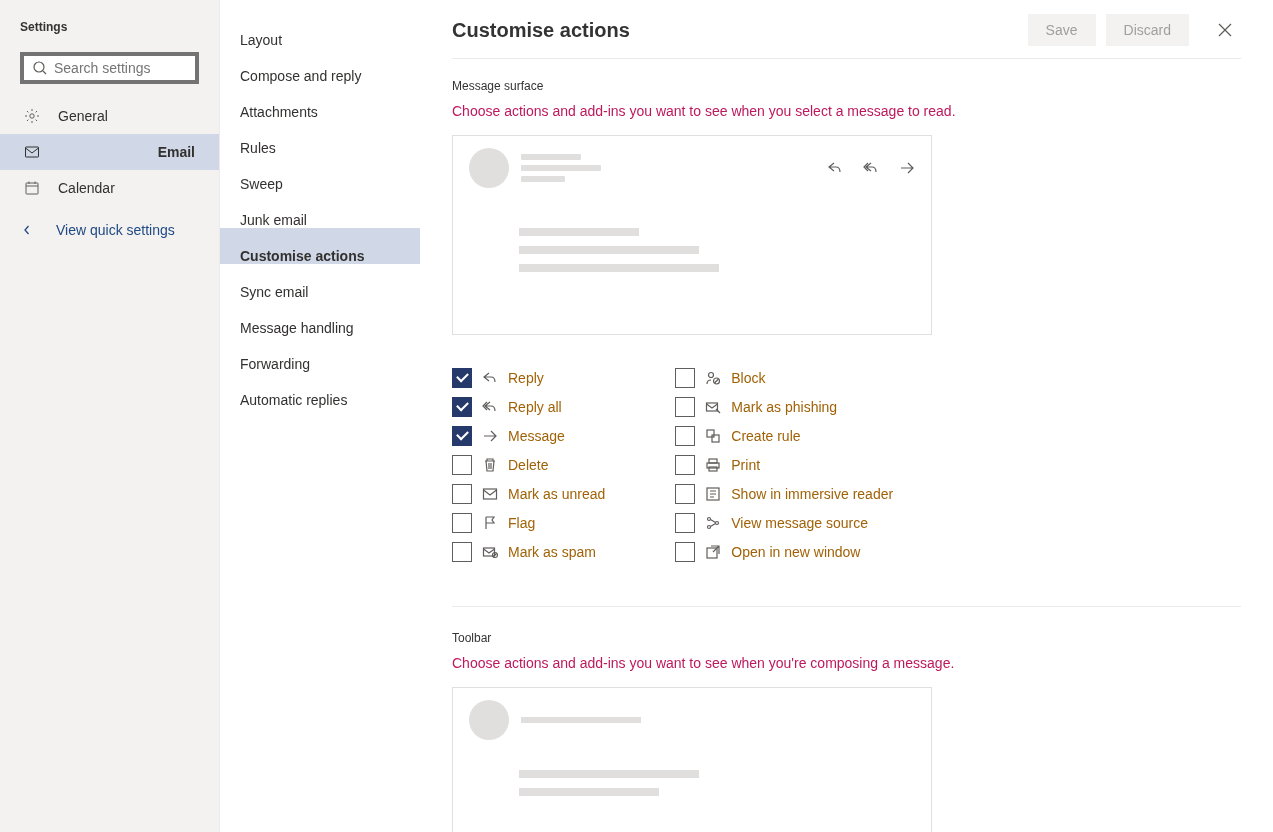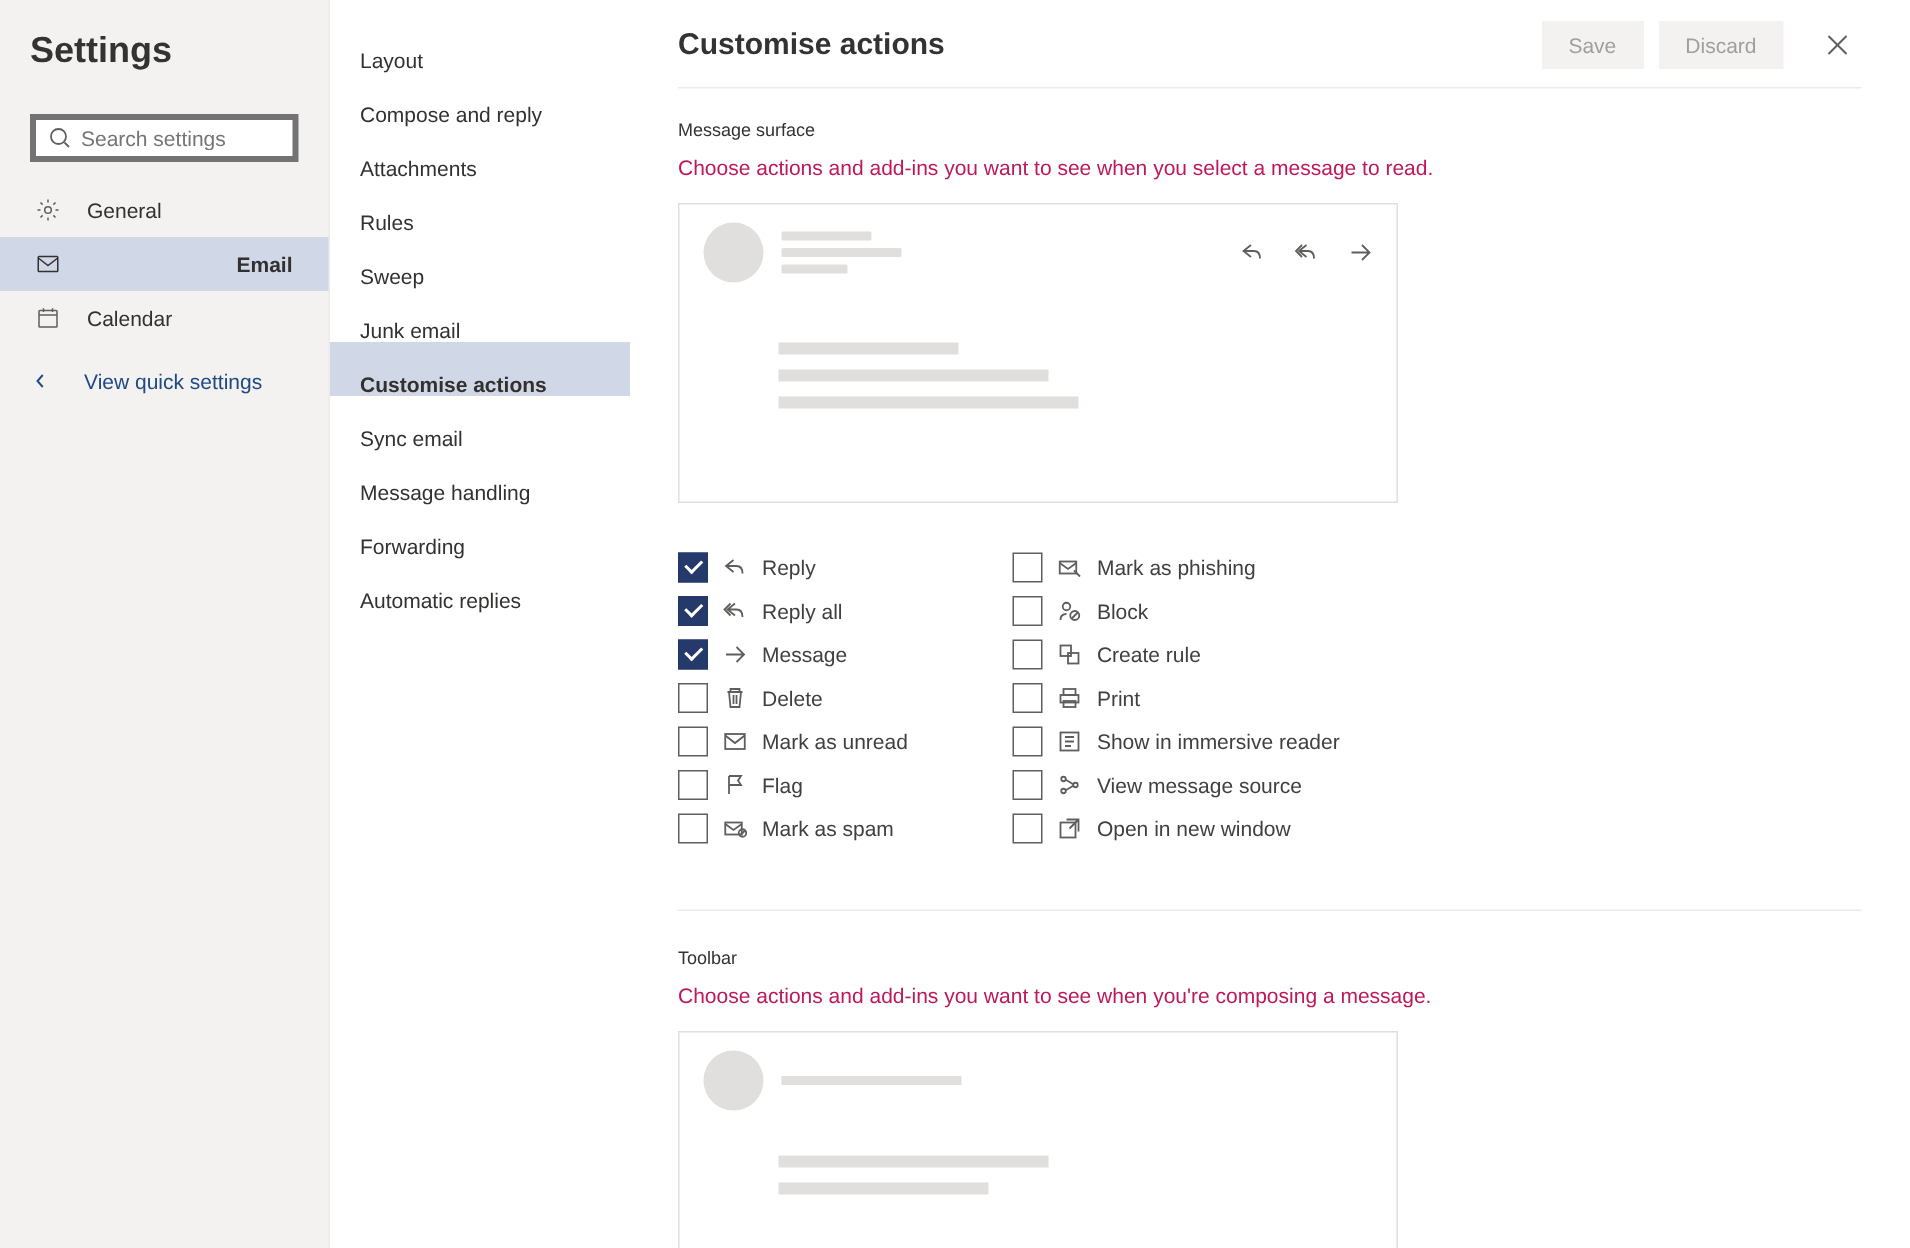--- a/index.html
+++ b/index.html
@@ -15,23 +15,23 @@
     }
     
     .left-panel {
       width: 220px;
       background: #f3f2f1;
       border-right: 1px solid #edebe9;
       padding-top: 14px;
       flex-shrink: 0;
     }
     .left-panel h1 {
-      font-size: 24px;
+      font-size: 12px;
       font-weight: 700;
-      padding: 6px 20px 28px;
+      padding: 6px 20px 18px;
     }
     .search-wrap {
       padding: 0 20px 14px;
     }
     .search-box {
       display: flex;
       align-items: center;
       border: 4px solid #737373;
       background: #fff;
       height: 32px;
@@ -225,21 +225,21 @@
     }
     .cb.checked::after {
       content: "";
       width: 5px;
       height: 9px;
       border: solid #fff;
       border-width: 0 2px 2px 0;
       transform: rotate(45deg) translate(-1px, -1px);
     }
     .action-row svg { flex-shrink: 0; color: #605e5c; }
-    .action-row span.lbl { color: #404040; }
+    .action-row span.lbl { color: #a16207; }
 
     .hr-full { height:1px; background:#edebe9; margin: 0 0 24px; }
 
     .preview-box2 {
       border: 1px solid #e1dfdd;
       width: 480px;
       padding: 12px 16px 30px;
     }
     .t2-line { height:6px; background:#e1dfdd; margin:5px 0; width:120px; }
     .t2-body { padding: 20px 50px 0; }
@@ -429,35 +429,35 @@
               <circle cx="13" cy="11" r="2.5"></circle>
               <line x1="11.5" y1="12.5" x2="14.5" y2="9.5"></line>
             </svg>
             <span class="lbl">Mark as spam</span>
           </div>
         </div>
       <div class="action-col" id="col-right">
           <div class="action-row">
             <div class="cb"></div>
             <svg width="16" height="16" viewBox="0 0 16 16" fill="none" stroke="#605e5c" stroke-width="1.2">
-              <rect x="1.5" y="4" width="11" height="8"></rect>
-              <path d="M1.5 5l5.5 4 5.5-4"></path>
-              <path d="M11 10l4 4"></path>
-            </svg>
-            <span class="lbl">Mark as phishing</span>
-          </div>
-          <div class="action-row">
-            <div class="cb"></div>
-            <svg width="16" height="16" viewBox="0 0 16 16" fill="none" stroke="#605e5c" stroke-width="1.2">
               <circle cx="6" cy="5" r="2.5"></circle>
               <path d="M2 14c0-3 2-4 4-4"></path>
               <circle cx="11.5" cy="11" r="3"></circle>
               <line x1="9.5" y1="13" x2="13.5" y2="9"></line>
             </svg>
             <span class="lbl">Block</span>
+          </div>
+          <div class="action-row">
+            <div class="cb"></div>
+            <svg width="16" height="16" viewBox="0 0 16 16" fill="none" stroke="#605e5c" stroke-width="1.2">
+              <rect x="1.5" y="4" width="11" height="8"></rect>
+              <path d="M1.5 5l5.5 4 5.5-4"></path>
+              <path d="M11 10l4 4"></path>
+            </svg>
+            <span class="lbl">Mark as phishing</span>
           </div>
           <div class="action-row">
             <div class="cb"></div>
             <svg width="16" height="16" viewBox="0 0 16 16" fill="none" stroke="#605e5c" stroke-width="1.2">
               <rect x="2" y="2" width="7" height="7"></rect>
               <rect x="7" y="7" width="7" height="7"></rect>
             </svg>
             <span class="lbl">Create rule</span>
           </div>
           <div class="action-row">

